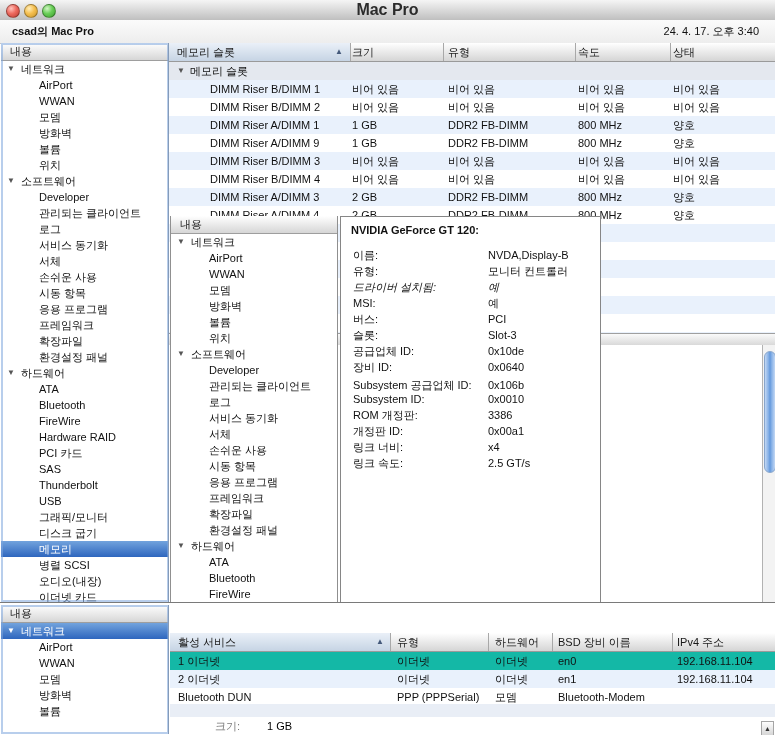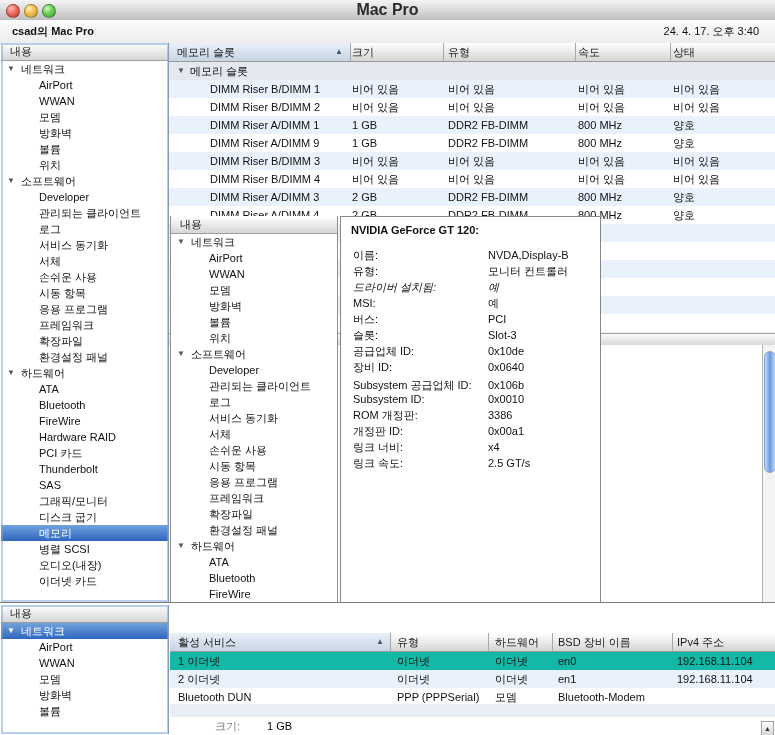--- a/index.html
+++ b/index.html
@@ -120,22 +120,23 @@
     <div class="sr">응용 프로그램</div>
     <div class="sr">프레임워크</div>
     <div class="sr">확장파일</div>
     <div class="sr">환경설정 패널</div>
     <div class="sr g"><i class="tri">▼</i><span>하드웨어</span></div>
     <div class="sr">ATA</div>
     <div class="sr">Bluetooth</div>
     <div class="sr">FireWire</div>
     <div class="sr">Hardware RAID</div>
     <div class="sr">PCI 카드</div>
+    <div class="sr">SAS</div>
     <div class="sr">Thunderbolt</div>
-    <div class="sr">SAS</div>
+    <div class="sr">USB</div>
     <div class="sr">그래픽/모니터</div>
     <div class="sr">디스크 굽기</div>
     <div class="sr sel">메모리</div>
     <div class="sr">병렬 SCSI</div>
     <div class="sr">오디오(내장)</div>
     <div class="sr">이더넷 카드</div>
   </div>
 
   <div class="tbl tbl-top">
     <div class="thead">

